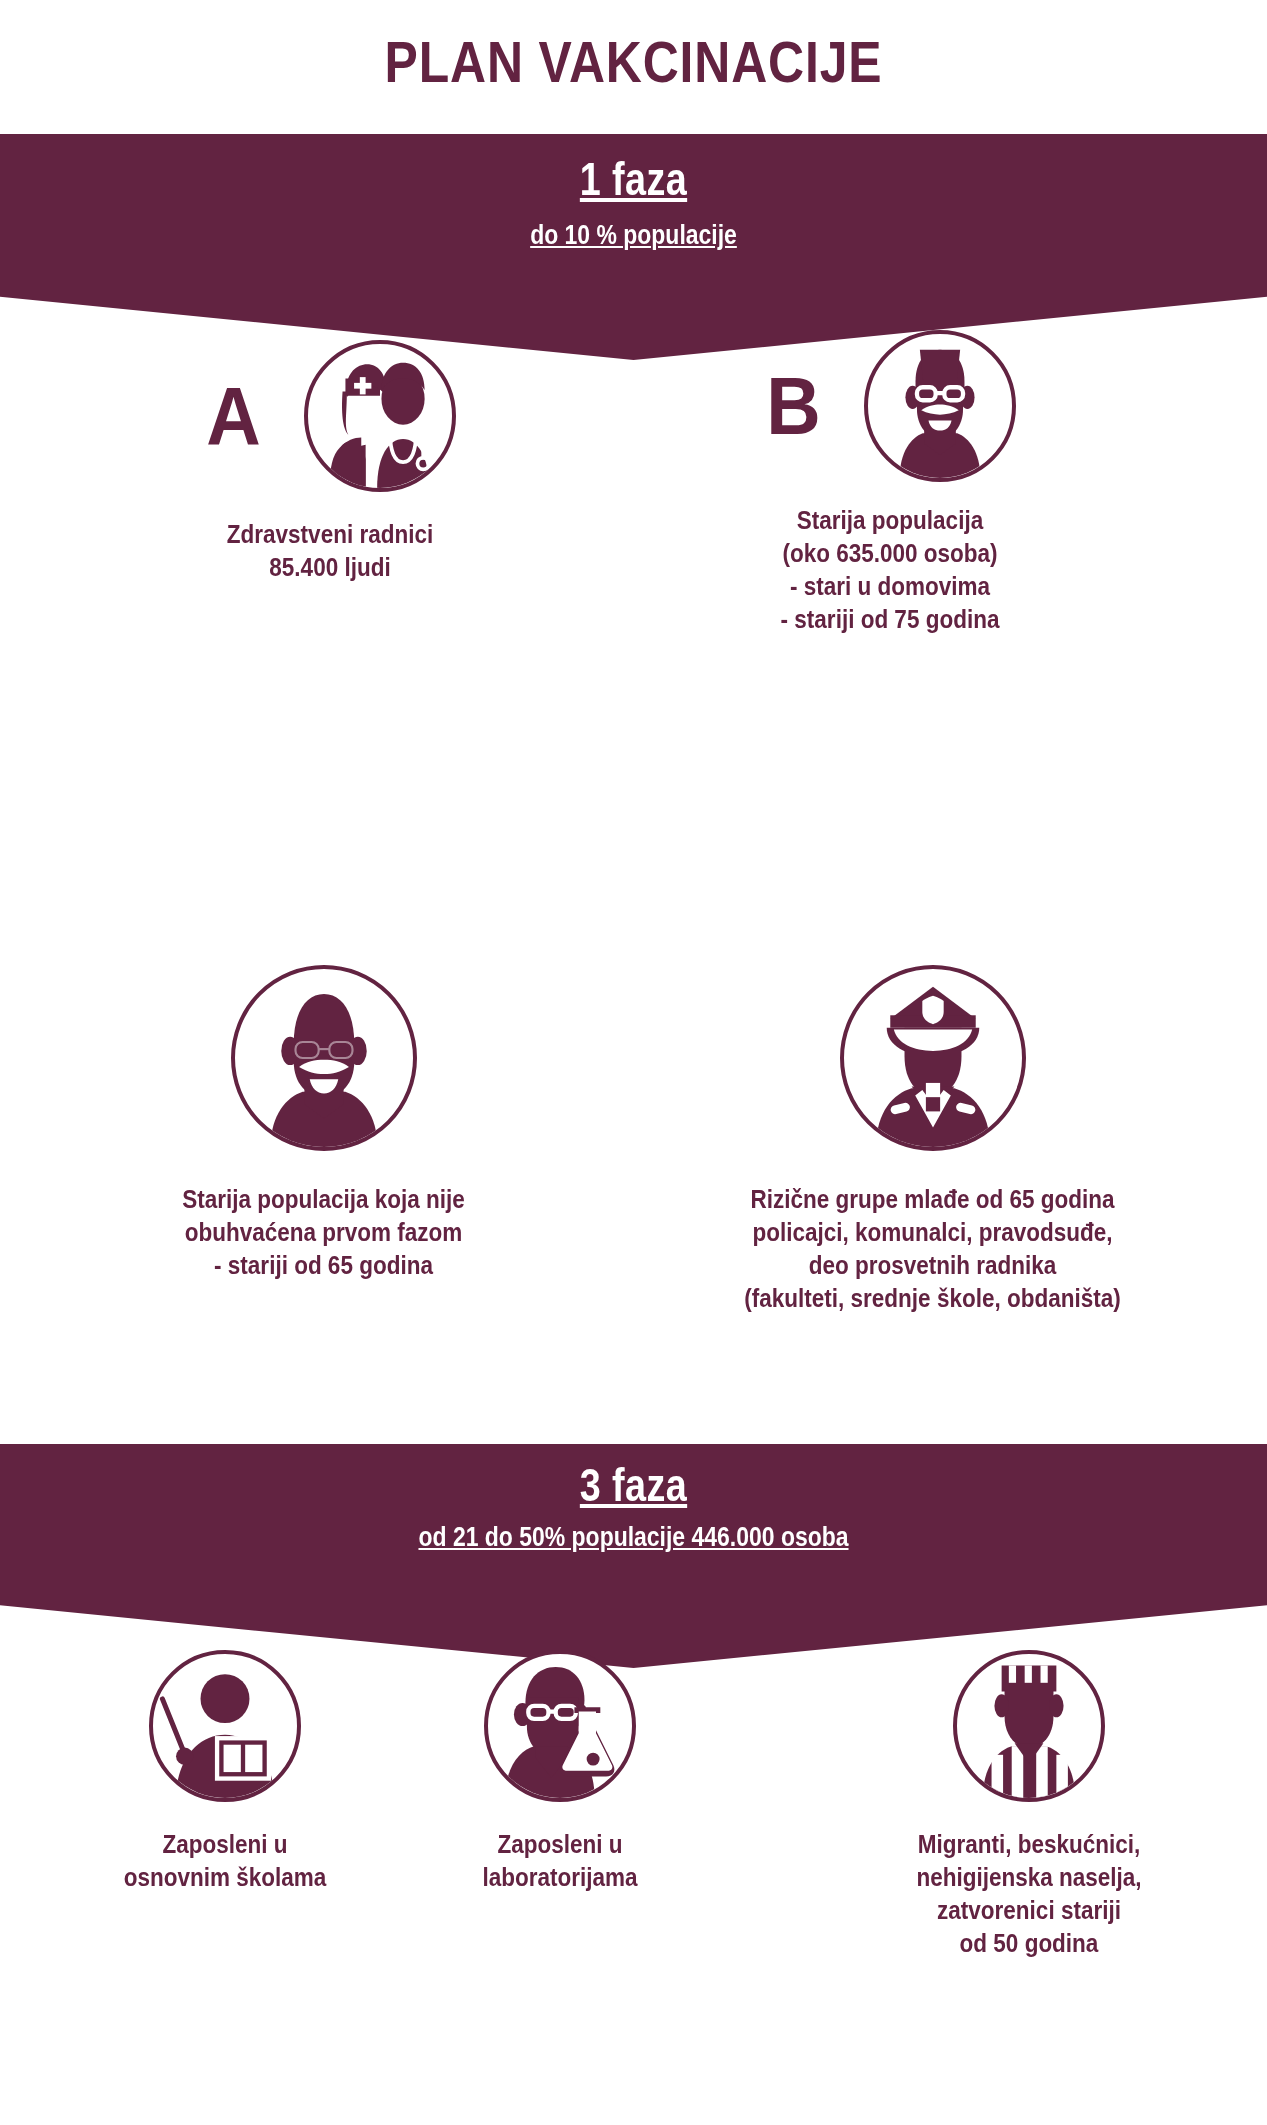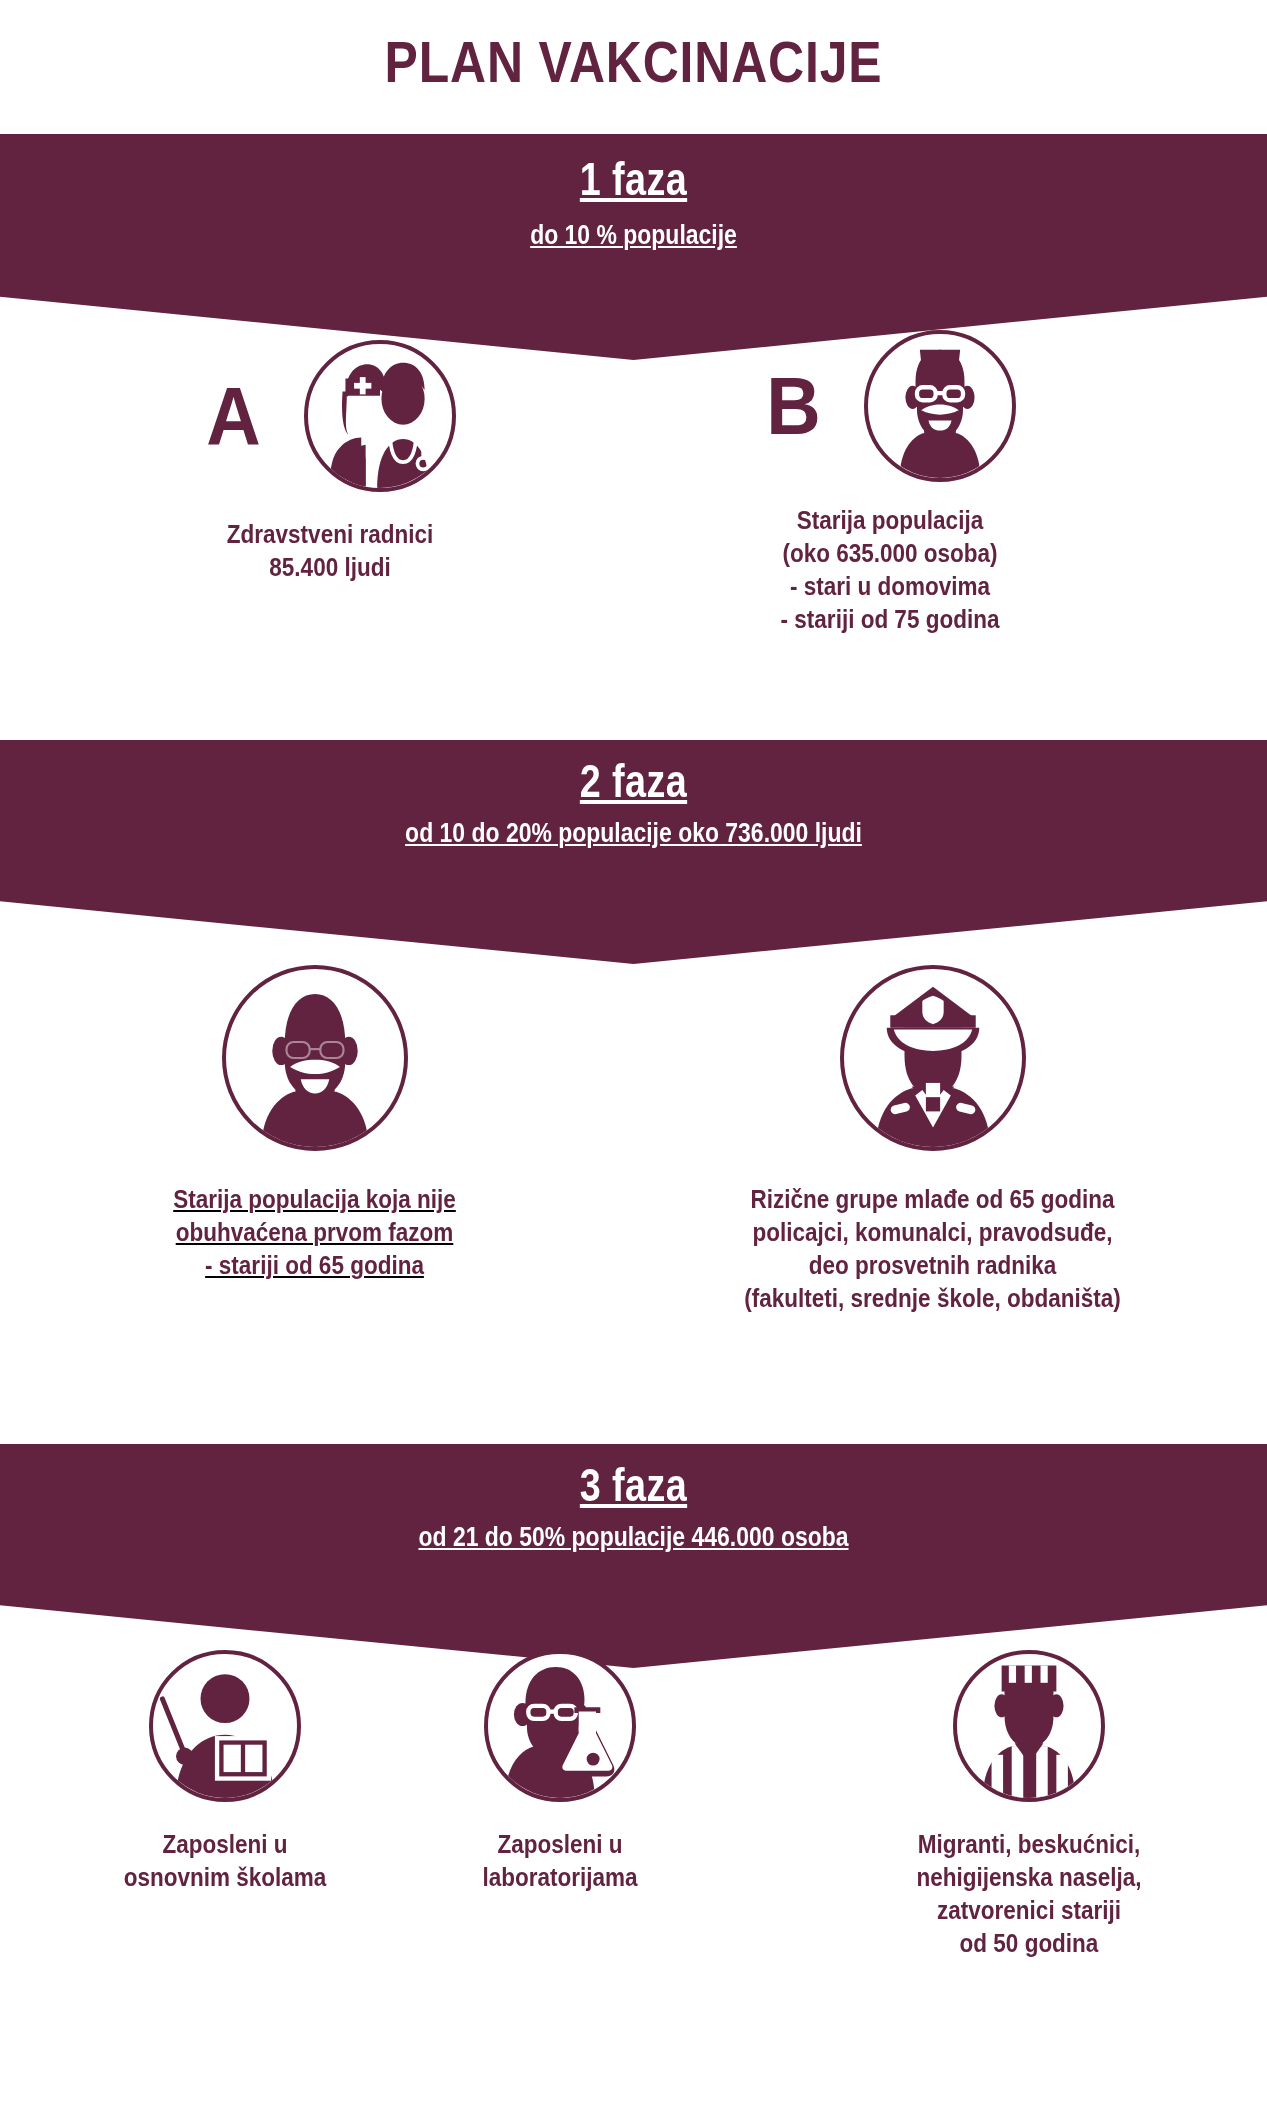--- a/index.html
+++ b/index.html
@@ -123,21 +123,21 @@
   #grp-1a .letter { margin-right: 40px; }
   #grp-1a .caption { margin-top: 26px; }
 
   
   #grp-1b { left: 580px; top: 330px; width: 620px; }
   #grp-1b .row-icon .icon-circle { width: 152px; height: 152px; }
   #grp-1b .letter { margin-right: 40px; }
   #grp-1b .caption { margin-top: 22px; }
 
   
-  #grp-2a { left: 27px;  top: 965px; width: 575px; text-decoration: underline; }
+  #grp-2a { left: 36px;  top: 965px; width: 575px; }
   #grp-2a .icon-circle { width: 186px; height: 186px; margin: 0 auto; }
   #grp-2a .caption { margin-top: 32px; }
 
   
   #grp-2b { left: 630px; top: 965px; width: 605px; }
   #grp-2b .icon-circle { width: 186px; height: 186px; margin: 0 auto; }
   #grp-2b .caption { margin-top: 32px; }
 
   
   #grp-3a { left: 60px;  top: 1650px; width: 330px; }
@@ -231,25 +231,20 @@
           </g>
         </svg>
       </div>
     </div>
     <div class="caption">Starija populacija
 (oko 635.000 osoba)
 - stari u domovima
 - stariji od 75 godina</div>
   </div>
 
-  <div class="banner" id="banner-2">
-    <div class="phase-title">2 faza</div>
-    <div class="phase-sub">od 10 do 20% populacije
-oko 736.000 ljudi</div>
-  </div>
 
   <div class="group" id="grp-2a">
     <div class="icon-circle">
       <svg viewBox="0 0 100 100">
         <g fill="#622341">
 
           <path d="M33 42 c0 -18 7 -28 17 -28 c10 0 17 10 17 28 v10 c0 12 -7 20 -17 20 c-10 0 -17 -8 -17 -20z"></path>
 
           <ellipse cx="31" cy="46" rx="5" ry="8"></ellipse>
           <ellipse cx="69" cy="46" rx="5" ry="8"></ellipse>

